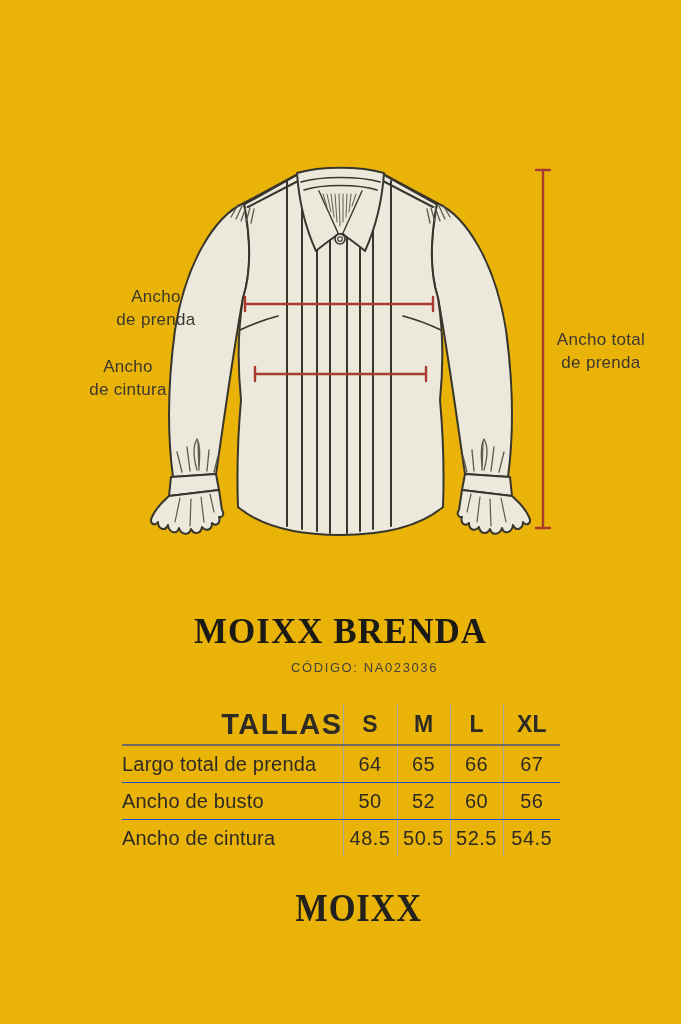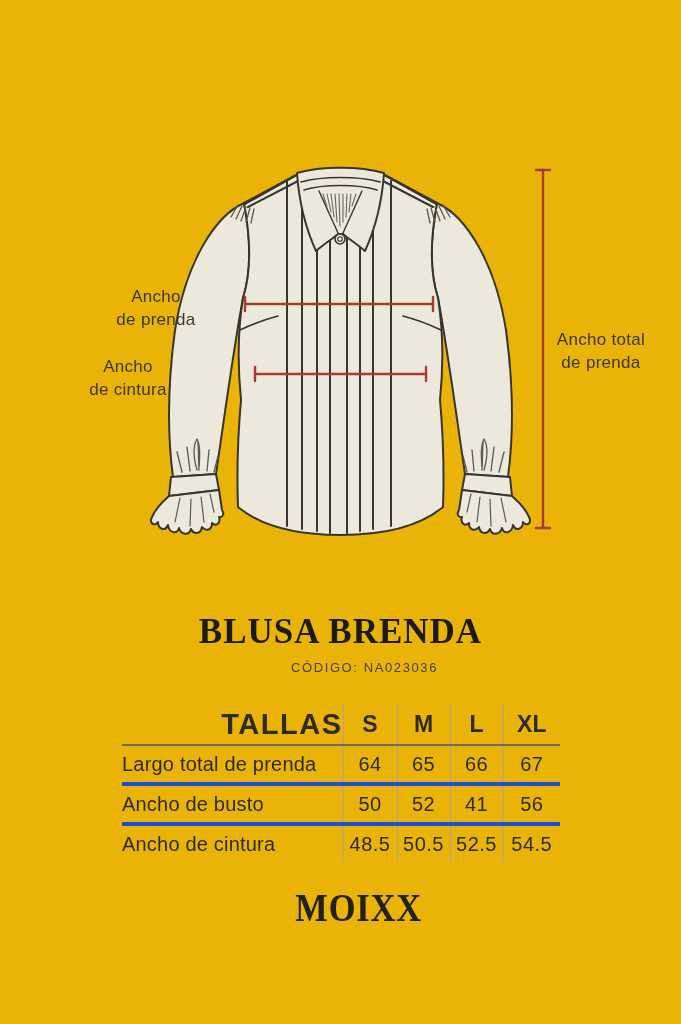--- a/index.html
+++ b/index.html
@@ -60,21 +60,21 @@
   }
   th.size{
     text-align:center;
     font-size:23px;
     font-weight:bold;
     border-left:1px solid #aaa89c;
   }
   tr.body td{height:36px;vertical-align:middle;font-size:20px;}
   tr.body td.rowlabel{text-align:left;letter-spacing:.2px;}
   tr.body td.val{text-align:center;border-left:1px solid #aaa89c;letter-spacing:.5px;}
-  tr.body.rule td{border-bottom:4px solid #1d4ed8;}
+  tr.body.rule td{border-bottom:1px solid #1d4ed8;}
   .logo{
     position:absolute;left:0;top:884px;width:100%;
     text-align:center;
     font-family:"Liberation Serif","DejaVu Serif",serif;
     font-weight:700;
     font-size:40px;
     color:#23211b;
     margin-left:18px;
   }
   .logo span{display:inline-block;transform:scaleX(.86);letter-spacing:1px;}
@@ -218,21 +218,21 @@
   </div>
   <div class="measure-label" style="left:128px;top:356px;">
     <div>Ancho</div>
     <div>de cintura</div>
   </div>
   <div class="measure-label" style="left:601px;top:329px;">
     <div>Ancho total</div>
     <div>de prenda</div>
   </div>
 
-  <div class="title">BLUSA BRENDA</div>
+  <div class="title">MOIXX BRENDA</div>
   <div class="code">CÓDIGO: NA023036</div>
 
   <table class="sizes">
     <colgroup>
       <col style="width:221px">
         <col style="width:54px">
         <col style="width:53px">
         <col style="width:53px">
         <col style="width:57px">
     </colgroup>
@@ -248,21 +248,21 @@
       <td class="rowlabel">Largo total de prenda</td>
       <td class="val">64</td>
       <td class="val">65</td>
       <td class="val">66</td>
       <td class="val">67</td>
     </tr>
     <tr class="body rule">
       <td class="rowlabel">Ancho de busto</td>
       <td class="val">50</td>
       <td class="val">52</td>
-      <td class="val">41</td>
+      <td class="val">60</td>
       <td class="val">56</td>
     </tr>
     <tr class="body">
       <td class="rowlabel">Ancho de cintura</td>
       <td class="val">48.5</td>
       <td class="val">50.5</td>
       <td class="val">52.5</td>
       <td class="val">54.5</td>
     </tr>
   </tbody>

